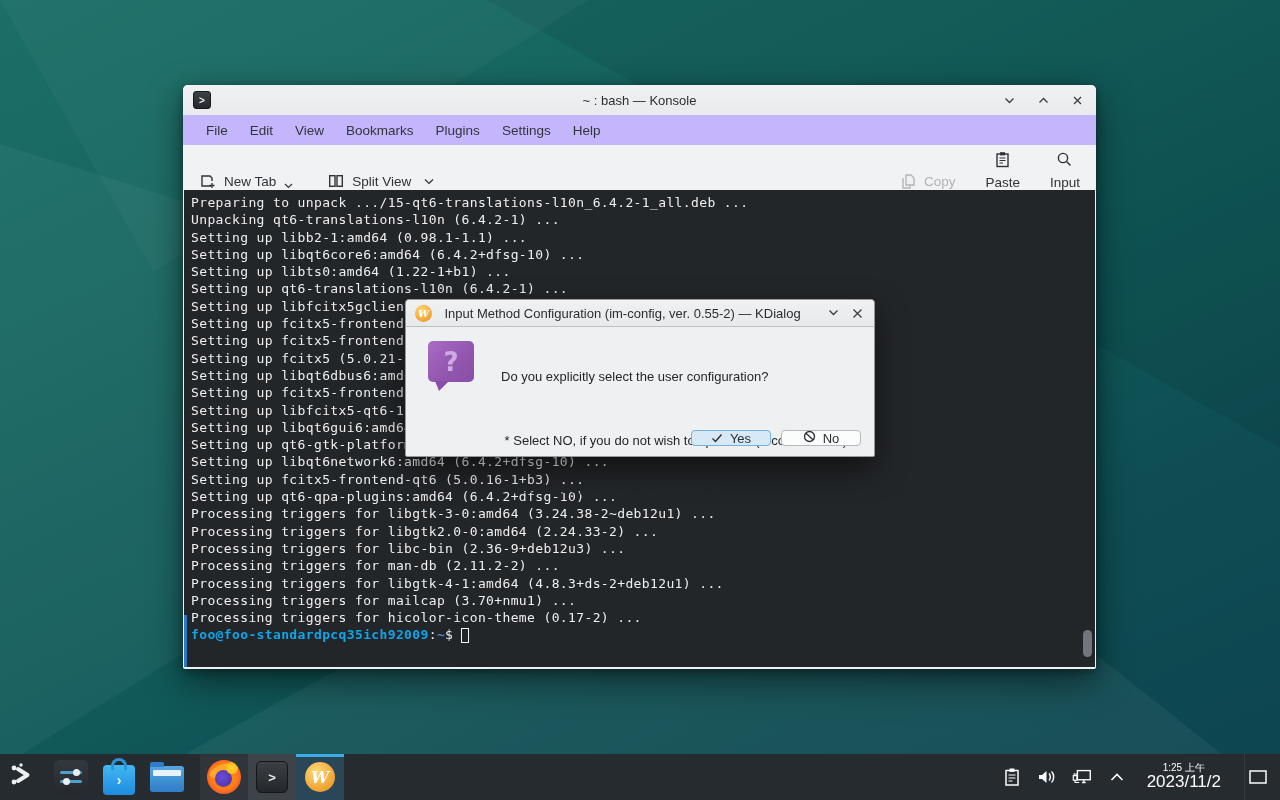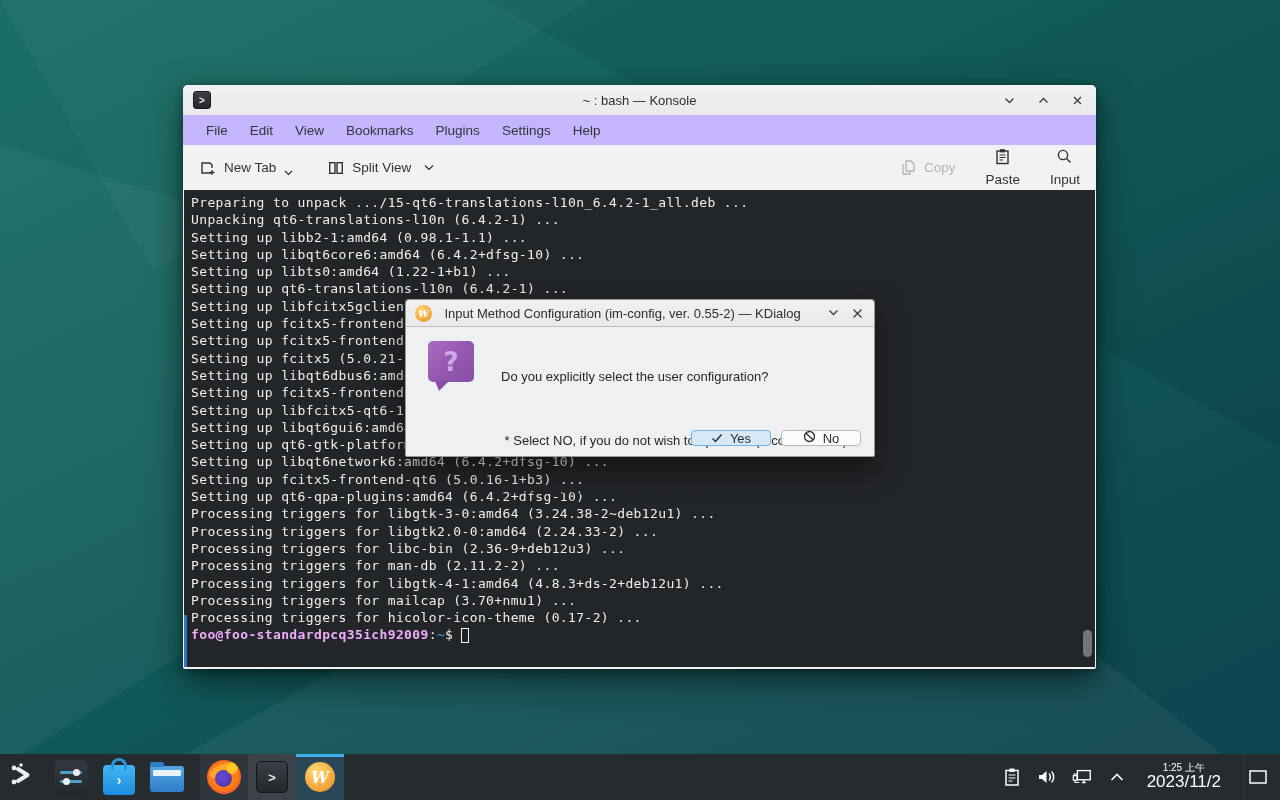--- a/index.html
+++ b/index.html
@@ -23,37 +23,37 @@
   .win-icon { position:absolute; left:10px; top:6px; width:18px; height:18px; border-radius:3px;
     background:linear-gradient(#3c4147,#24282c); border:1px solid #17191b;
     color:#e8e9ea; font-size:10px; font-weight:bold; display:flex; align-items:center; justify-content:center; }
   .win-title { flex:1; text-align:center; font-size:13px; color:#2b2e31; }
   .win-controls { position:absolute; right:12px; top:0; height:30px; display:flex; align-items:center; gap:20px; }
   .win-btn { width:14px; height:14px; display:flex; align-items:center; justify-content:center; cursor:default; }
 
   .menubar { height:30px; display:flex; align-items:center; padding-left:12px; background:#c4b5fd; }
   .menu-item { padding:4px 11px; font-size:13.5px; color:#31363b; }
 
-  .konsole-toolbar { height:45px; display:flex; align-items:center; padding:0 16px; background:#f1f2f3; }
+  .konsole-toolbar { height:45px; display:flex; align-items:flex-end; padding:0 16px; background:#f1f2f3; }
   .tbtn { display:flex; align-items:center; gap:7px; font-size:13.5px; color:#2e3338; }
   .tbtn.disabled { color:#b0b3b5; }
   .tbtn svg { display:block; }
   .chev-sm { margin-top:10px; margin-left:1px; }
   .tb-gap { margin-left:34px; }
   .tb-spacer { flex:1; }
   .tb-right-gap { margin-left:30px;flex-direction:column; }
 
   
   .terminal { position:absolute; left:1px; right:1px; top:105px; bottom:2px;
     background:#232629; overflow:hidden; }
   .term-text { padding:4px 0 0 7px; font-family:"DejaVu Sans Mono", monospace;
     font-size:13px; letter-spacing:.37px; line-height:17.3px; color:#eeeff0; white-space:pre; }
   .tline { height:17.3px; }
   .prompt-line { height:17.3px; display:flex; align-items:center; }
-  .p-user { color:#f0abfc; font-weight:bold; }
+  .p-user { color:#0ea5e9; font-weight:bold; }
   .p-colon,.p-dollar { color:#eeeff0; }
   .p-path { color:#3d8fd8; font-weight:bold; }
   .cursor { display:inline-block; width:8px; height:15px; border:1.5px solid #f4f4f4; margin-left:8px; }
   .new-output-bar { position:absolute; left:0; bottom:0; width:3px; height:52px; background:#3176c6; }
   .term-scrollbar { position:absolute; right:3px; bottom:10px; width:9px; height:27px;
     border-radius:4.5px; background:#72767c; }
 
   
   .kdialog { position:absolute; left:405px; top:299px; width:470px; height:158px;
     background:#eff0f1; border:1px solid #97999b; border-radius:4px 4px 2px 2px;

